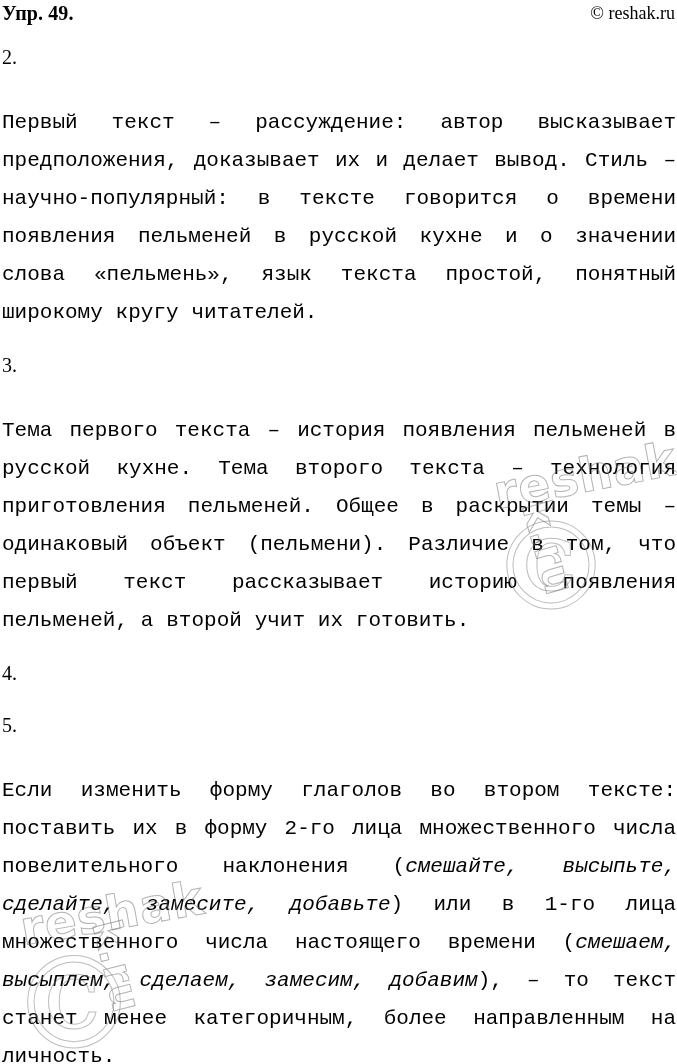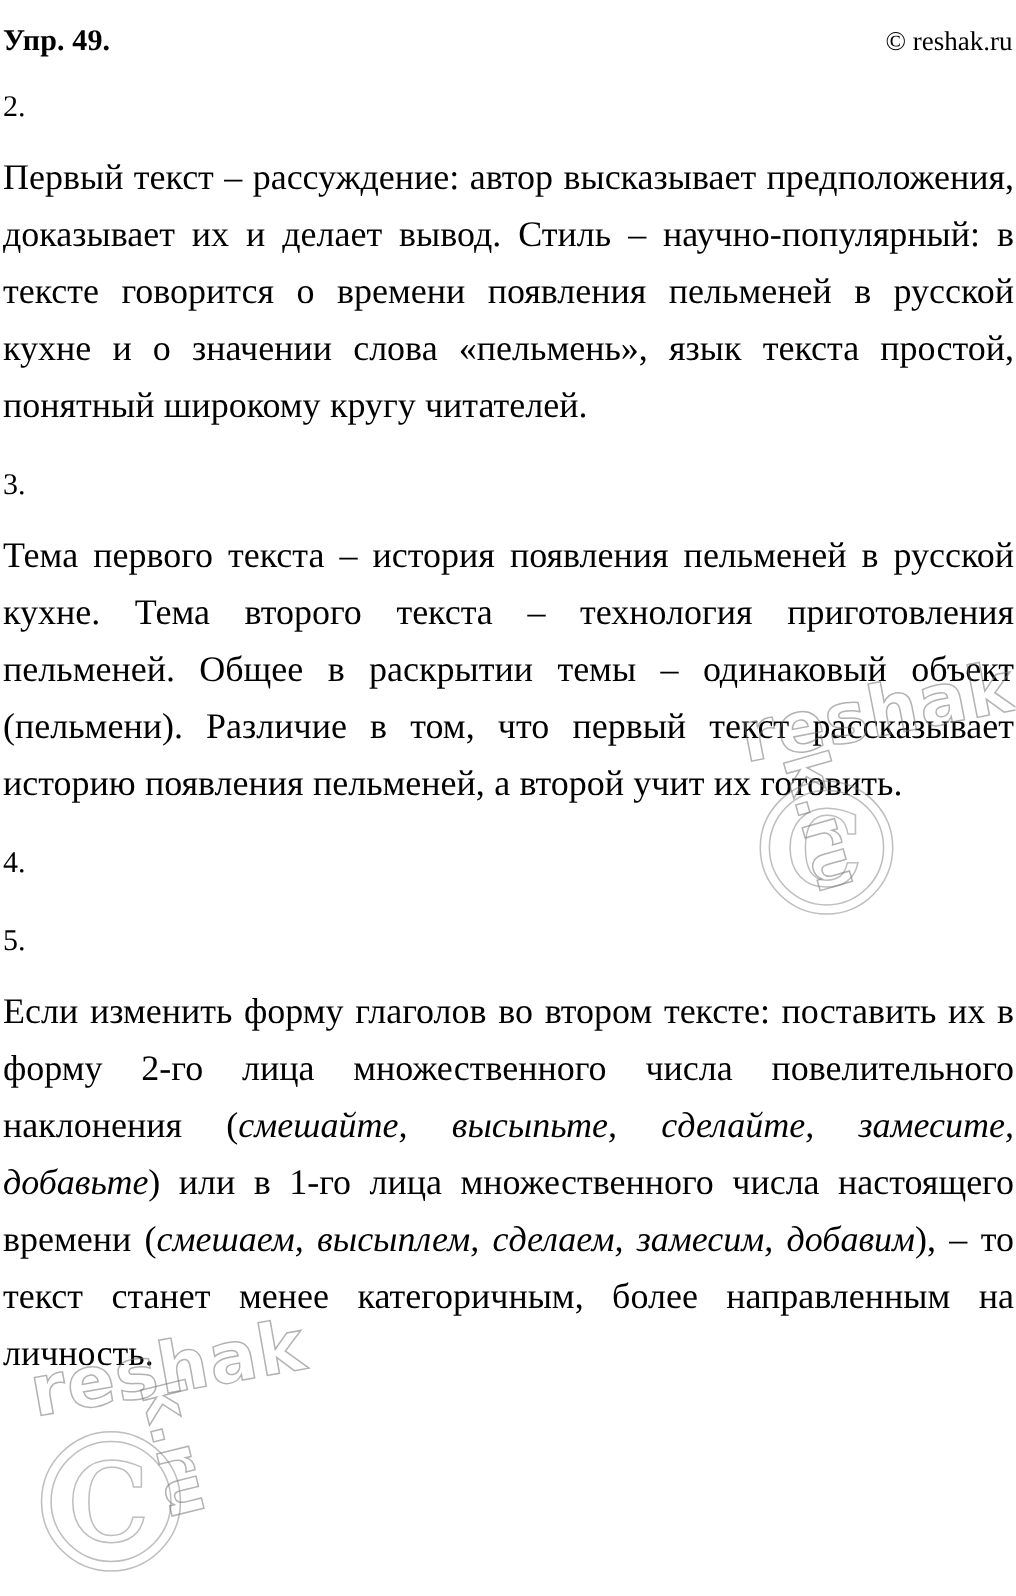--- a/index.html
+++ b/index.html
@@ -15,21 +15,21 @@
     overflow: hidden;
     font-family: "Liberation Serif", "DejaVu Serif", serif;
     color: #000000;
   }
 
   .page {
     position: relative;
     width: 677px;
     height: 1060px;
     box-sizing: border-box;
-    padding: 14px 1px 0 2px;
+    padding: 0 1px 0 2px;
     z-index: 2;
   }
 
   
   .header-row {
     position: relative;
     height: 26px;
     line-height: 26px;
   }
   .exercise-title {
@@ -49,28 +49,29 @@
 
   
   .num {
     font-size: 20px;
     line-height: 38px;
     margin: 14px 0 0 0;
   }
   .num.first { margin-top: 12px; }
 
   p.para {
-    font-size: 24px;
+    font-size: 21px;
     line-height: 38px;
     text-align: justify;
     text-align-last: left;
-    margin: 10px 0 0 0;
+    margin: 28px 0 0 0;
     -webkit-hyphens: none;
     hyphens: none;
     word-spacing: 0.2px;
+    font-family: Liberation Mono, monospace;
   }
   p.para.tight { margin-top: 8px; }
   p.para .it { font-style: italic; }
 
   
   .section { margin: 0; }
 
   
   .wm-layer {
     position: absolute;

